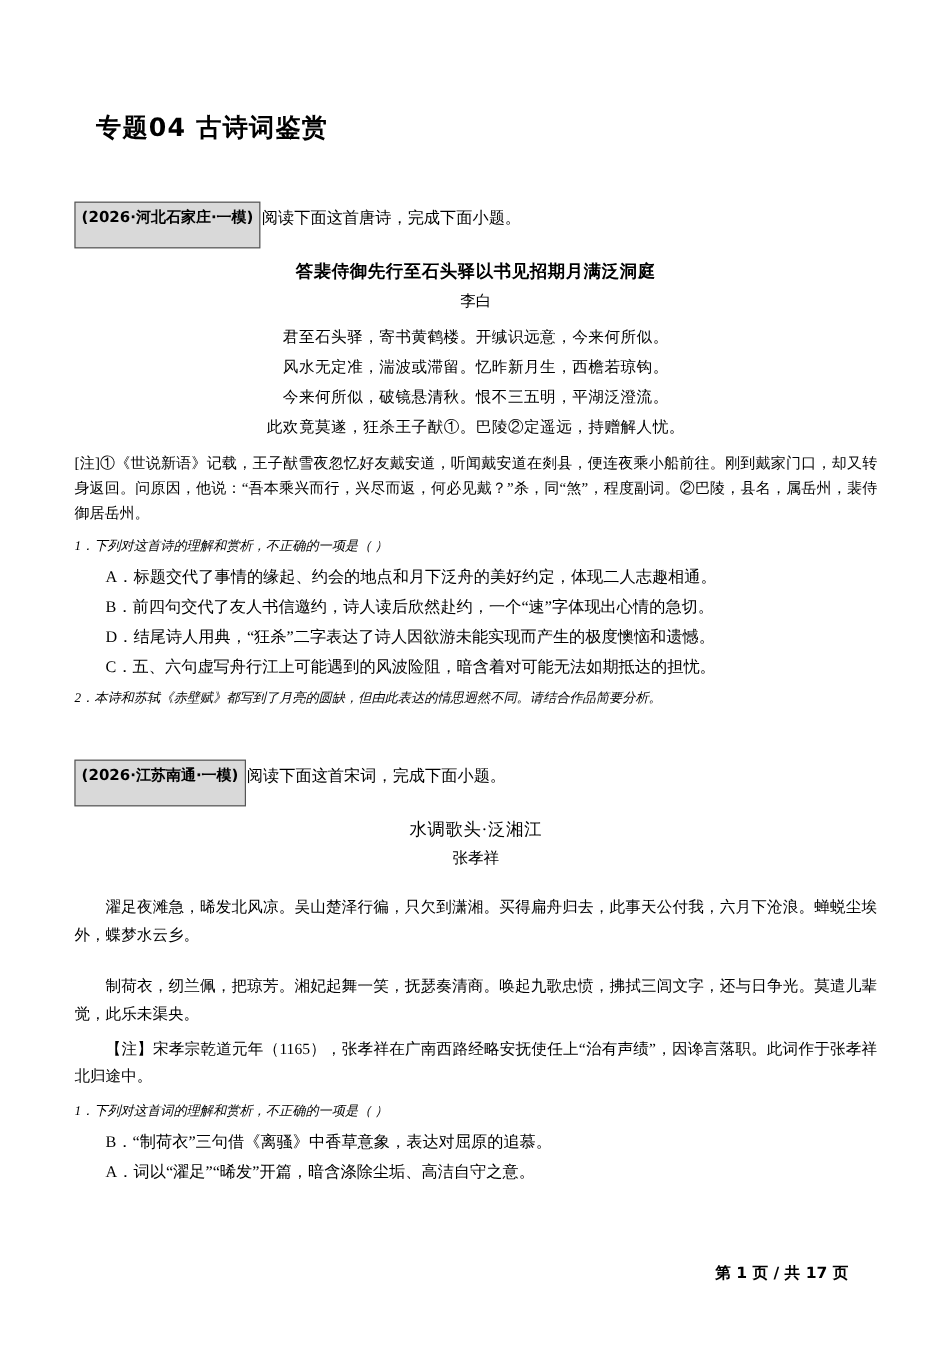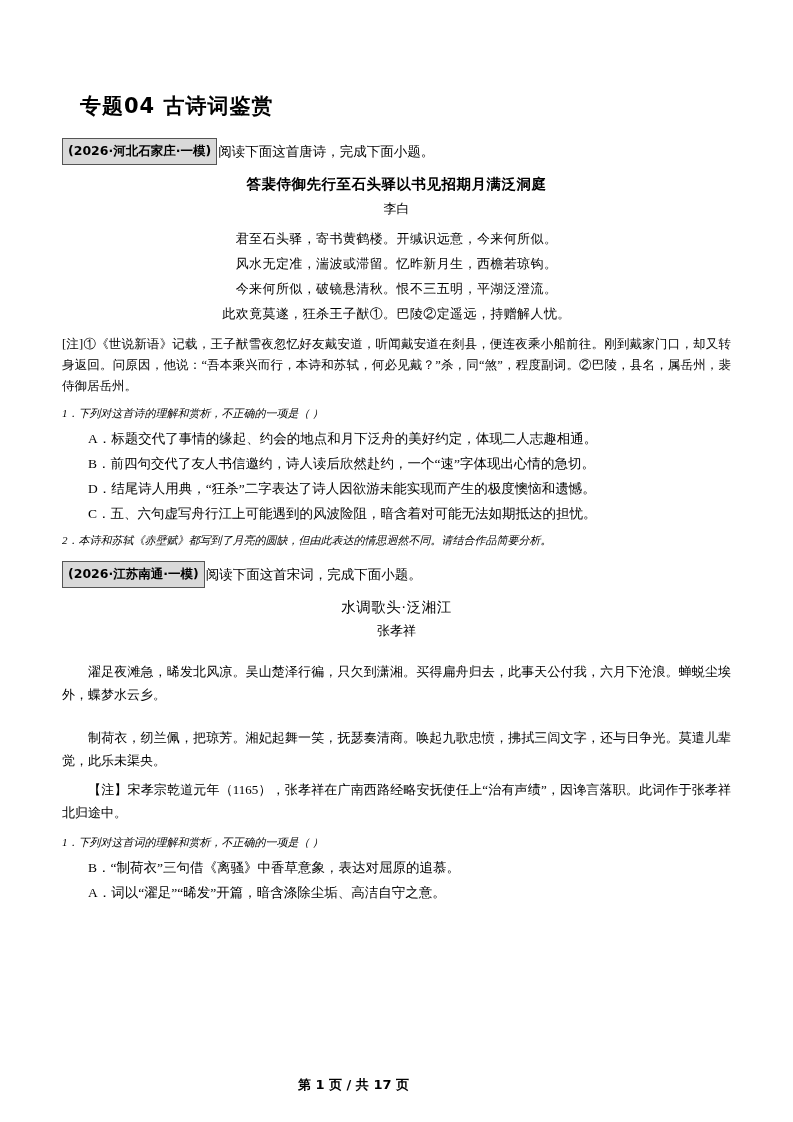--- a/index.html
+++ b/index.html
@@ -34,26 +34,27 @@
   .src-line {
     font-size: 13.5px;
     line-height: 22px;
     margin: 0 0 10px 0;
     font-family: "Liberation Serif", serif;
   }
   .src-tag {
     display: inline-block;
     border: 1px solid #555;
     background: #d9d9d9;
-    padding: 1px 5px 2px 5px;
+    padding: 1px 5px 14px 5px;
     font-size: 12.5px;
     font-weight: bold;
     font-family: "DejaVu Sans", "Liberation Sans", sans-serif;
     margin-right: 1px;
     vertical-align: 1px;
+    margin-top: 30px;
   }
   .poem-title {
     text-align: center;
     font-weight: bold;
     font-size: 14.5px;
     letter-spacing: 0.5px;
     margin: 8px 0 6px 0;
   }
   .poem-author {
     text-align: center;
@@ -103,23 +104,23 @@
     text-align: justify;
     text-indent: 0;
     margin-top: 20px;
   }
   .para.indent {
     text-indent: 26px;
   }
   .footer {
     position: absolute;
     left: 0;
-    bottom: 28px;
+    bottom: 52px;
     width: 707px;
-    text-align: center;
+    text-align: right;
     font-size: 13px;
     font-weight: bold;
     font-family: "DejaVu Sans", "Liberation Sans", sans-serif;
   }
 </style>
 </head>
 <body>
 
 <div class="page">
 
@@ -130,21 +131,21 @@
   </div>
 
   <div class="poem-title">答裴侍御先行至石头驿以书见招期月满泛洞庭</div>
   <div class="poem-author">李白</div>
 
   <div class="poem-line">君至石头驿，寄书黄鹤楼。开缄识远意，今来何所似。</div>
   <div class="poem-line">风水无定准，湍波或滞留。忆昨新月生，西檐若琼钩。</div>
   <div class="poem-line">今来何所似，破镜悬清秋。恨不三五明，平湖泛澄流。</div>
   <div class="poem-line">此欢竟莫遂，狂杀王子猷①。巴陵②定遥远，持赠解人忧。</div>
 
-  <div class="note">[注]①《世说新语》记载，王子猷雪夜忽忆好友戴安道，听闻戴安道在剡县，便连夜乘小船前往。刚到戴家门口，却又转身返回。问原因，他说：“吾本乘兴而行，本诗和苏轼，何必见戴？”杀，同“煞”，程度副词。②巴陵，县名，属岳州，裴侍御居岳州。</div>
+  <div class="note">[注]①《世说新语》记载，王子猷雪夜忽忆好友戴安道，听闻戴安道在剡县，便连夜乘小船前往。刚到戴家门口，却又转身返回。问原因，他说：“吾本乘兴而行，兴尽而返，何必见戴？”杀，同“煞”，程度副词。②巴陵，县名，属岳州，裴侍御居岳州。</div>
 
   <div class="q"><span>1．</span><span>下列对这首诗的理解和赏析，不正确的一项是（        ）</span></div>
   <div class="opt">A．标题交代了事情的缘起、约会的地点和月下泛舟的美好约定，体现二人志趣相通。</div>
   <div class="opt">B．前四句交代了友人书信邀约，诗人读后欣然赴约，一个“速”字体现出心情的急切。</div>
   <div class="opt">D．结尾诗人用典，“狂杀”二字表达了诗人因欲游未能实现而产生的极度懊恼和遗憾。</div>
   <div class="opt">C．五、六句虚写舟行江上可能遇到的风波险阻，暗含着对可能无法如期抵达的担忧。</div>
 
   <div class="q"><span>2．</span><span>本诗和苏轼《赤壁赋》都写到了月亮的圆缺，但由此表达的情思迥然不同。请结合作品简要分析。</span></div>
 
   <div class="src-line" style="margin-top:8px;">

